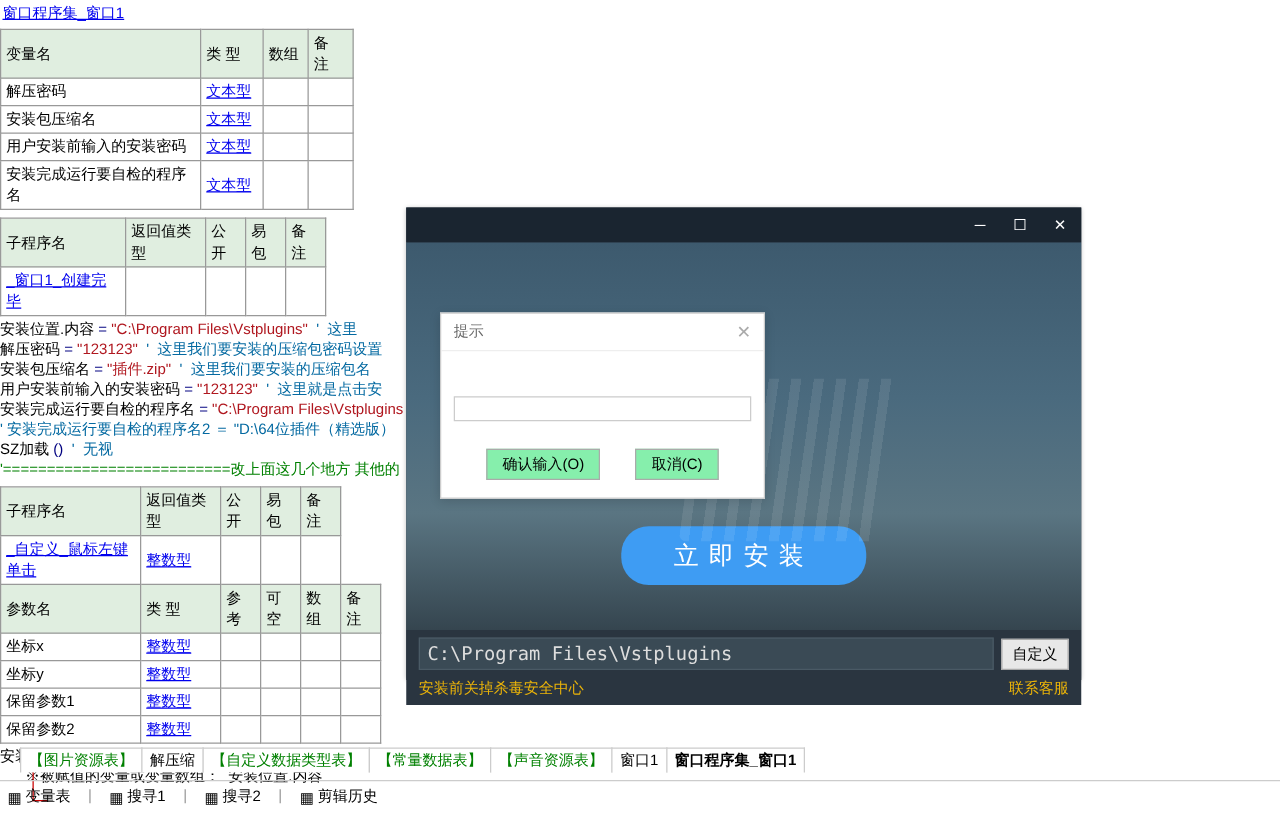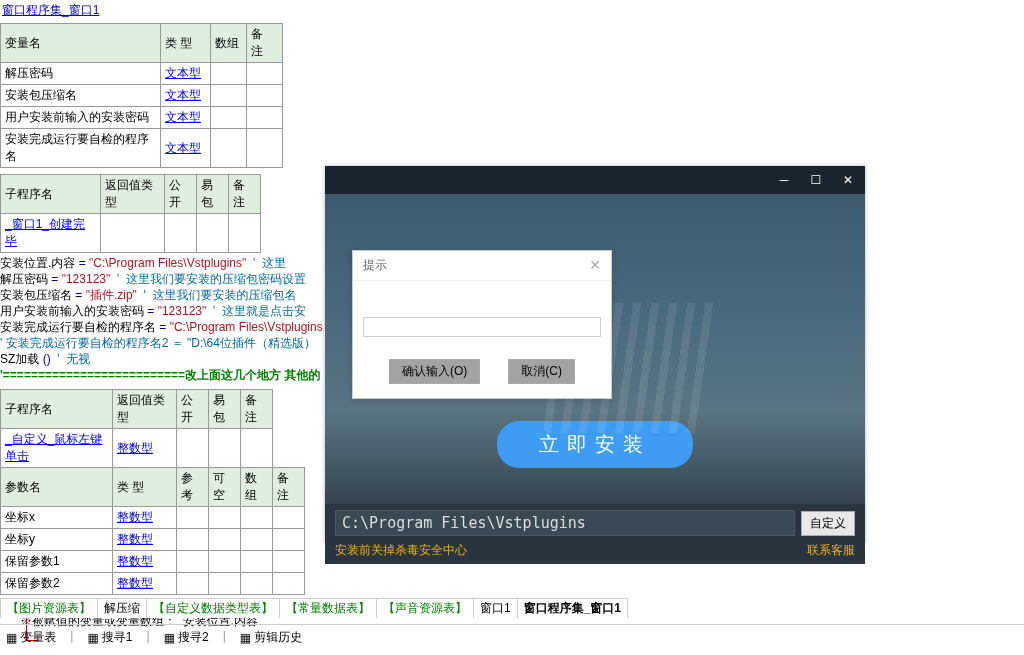--- a/index.html
+++ b/index.html
@@ -11,25 +11,25 @@
 table.grid { border-collapse: collapse; font-size: 12px; }
 table.grid th { background: #E0EEE0; border: 1px solid #999; padding: 2px 4px; font-weight: normal; text-align: left; height: 18px; }
 table.grid td { border: 1px solid #999; padding: 2px 4px; height: 18px; }
 
 .code-line { white-space: pre; font-size: 12px; line-height: 16px; }
 .kw-str { color: #B0171F; }
 .kw-comment { color: #0369a1; }
 .kw-navy { color: #000080; }
 .kw-black { color: #000; }
 .kw-red { color: #c00; }
-.divider-green { color: #008000; font-weight: bold; }
+.divider-green { color: #008000; }
 
 
 .bottom-tabs { position: absolute; left: 0; top: 596px; width: 1024px; font-size: 12px; }
-.bottom-tabs .tab-row { display: flex; gap: 0; align-items: center; padding: 2px 0; }
+.bottom-tabs .tab-row { display: flex; gap: 0; align-items: center; padding: 2px 16px; }
 .tab-item { display: inline-flex; align-items: center; padding: 1px 6px; background: #fff; border: 1px solid #ccc; margin-right: -1px; font-size: 12px; }
 .tab-item.ridge { border-bottom: none; }
 .tab-green { color: #008000; }
 .tab-bold { font-weight: bold; }
 .status-row { display: flex; gap: 8px; padding: 4px 0; border-top: 1px solid #ccc; margin-top: 4px; }
 .status-item { display: inline-flex; align-items: center; gap: 3px; padding: 0 6px; }
 .sep { color: #999; }
 
 
 .installer { position: absolute; left: 325px; top: 166px; width: 540px; height: 378px; background: #2a3540; box-shadow: 0 0 4px rgba(0,0,0,.3); }
@@ -44,21 +44,21 @@
 .custom-btn { background: #e8e8e8; border: 1px solid #aaa; padding: 3px 8px; font-size: 12px; cursor: pointer; }
 .footer-bottom { display: flex; justify-content: space-between; color: #eab308; }
 
 
 .prompt { position: absolute; left: 352px; top: 250px; width: 260px; background: #fff; border: 1px solid #ccc; box-shadow: 0 2px 8px rgba(0,0,0,.15); }
 .prompt-header { display: flex; justify-content: space-between; padding: 6px 10px; font-size: 12px; color: #666; border-bottom: 1px solid #eee; }
 .prompt-close { color: #aaa; cursor: pointer; font-size: 14px; }
 .prompt-body { padding: 14px 10px 10px 10px; font-size: 12px; color: #333; }
 .prompt-input { width: 100%; margin-top: 22px; border: 1px solid #ccc; padding: 2px; height: 20px; }
 .prompt-btns { display: flex; justify-content: center; gap: 28px; padding: 12px 0 14px 0; }
-.prompt-btns button { padding: 3px 12px; font-size: 12px; border: 1px solid #aaa; background: #a3a3a3; cursor: pointer; }
+.prompt-btns button { padding: 3px 12px; font-size: 12px; border: 1px solid #aaa; background: #86efac; cursor: pointer; }
 </style>
 </head>
 <body>
 
 <div class="editor">
 
   <div style="padding:2px;"><span class="link">窗口程序集_窗口1</span></div>
 
   <table class="grid" style="margin-top:2px;">
     <tbody>

